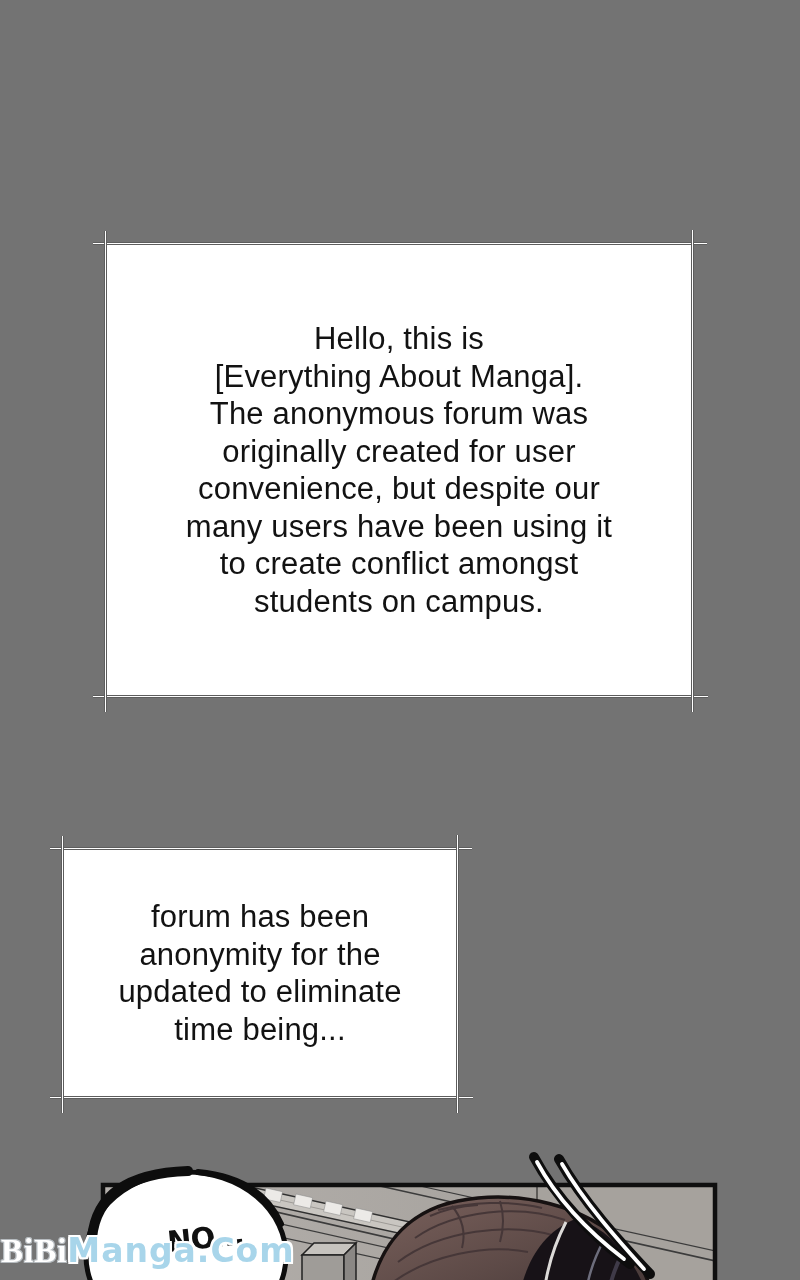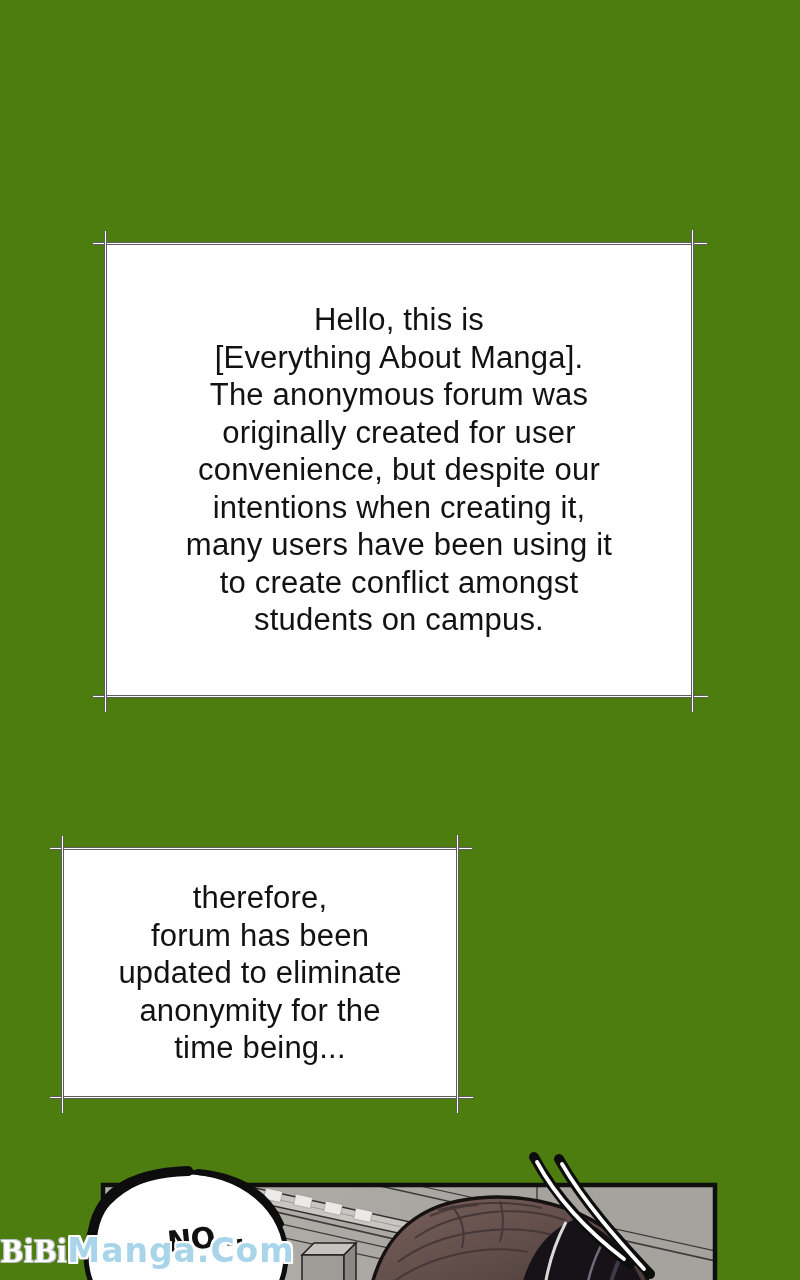--- a/index.html
+++ b/index.html
@@ -1,17 +1,17 @@
 <!DOCTYPE html>
 <html><head>
 <meta charset="utf-8">
 <style>
   html,body{margin:0;padding:0;background:#ffffff;}
   #page{
-    position:relative;width:800px;height:1280px;overflow:hidden;background:#4d7c0f;
+    position:relative;width:800px;height:1280px;overflow:hidden;background:#737373;
     font-family:"Liberation Sans",sans-serif;
   }
   
   .cap-box{position:absolute;background:#ffffff;}
   .cl{position:absolute;box-sizing:border-box;background:#ffffff;}
   .cl-h{height:3px;border-top:1px solid #5d5d5d;border-bottom:1px solid #5d5d5d;}
   .cl-v{width:3px;border-left:1px solid #5d5d5d;border-right:1px solid #5d5d5d;}
   .cl-top{top:0;left:-11px;right:-13px;}
   .cl-bottom{bottom:0;left:-11px;right:-14px;}
   .cl-left{left:0;top:-11px;bottom:-14px;}
@@ -58,37 +58,35 @@
     <div class="cl cl-h cl-top"></div>
     <div class="cl cl-h cl-bottom"></div>
     <div class="cl cl-v cl-left"></div>
     <div class="cl cl-v cl-right"></div>
     <div class="cap-content">
       <div>Hello, this is</div>
       <div>[Everything About Manga].</div>
       <div>The anonymous forum was</div>
       <div>originally created for user</div>
       <div>convenience, but despite our</div>
-      <div>intentions when creating it,</div>
       <div>many users have been using it</div>
       <div>to create conflict amongst</div>
       <div>students on campus.</div>
     </div>
   </div>
 
   <div id="box2" class="cap-box">
     <div class="cl cl-h cl-top"></div>
     <div class="cl cl-h cl-bottom"></div>
     <div class="cl cl-v cl-left"></div>
     <div class="cl cl-v cl-right"></div>
     <div class="cap-content">
-      <div>therefore,</div>
       <div>forum has been</div>
+      <div>anonymity for the</div>
       <div>updated to eliminate</div>
-      <div>anonymity for the</div>
       <div>time being...</div>
     </div>
   </div>
 
   <svg id="scene" viewBox="0 1148 800 132" xmlns="http://www.w3.org/2000/svg">
     <defs>
       <clipPath id="panelClip">
           <rect x="103" y="1185" width="612" height="118"></rect>
         </clipPath>
       <linearGradient id="hairGrad" x1="0" y1="0" x2="1" y2="1">

